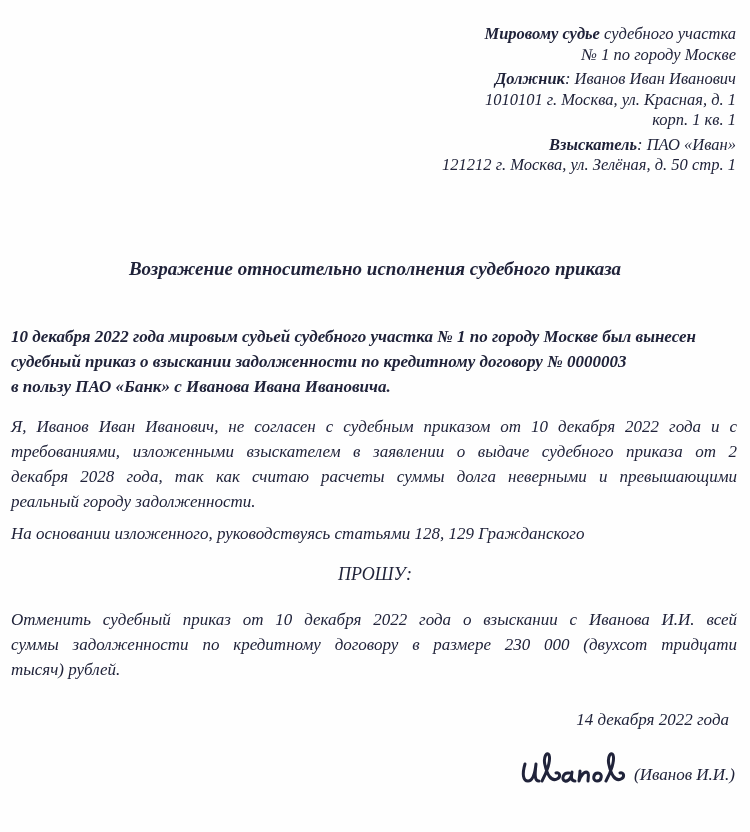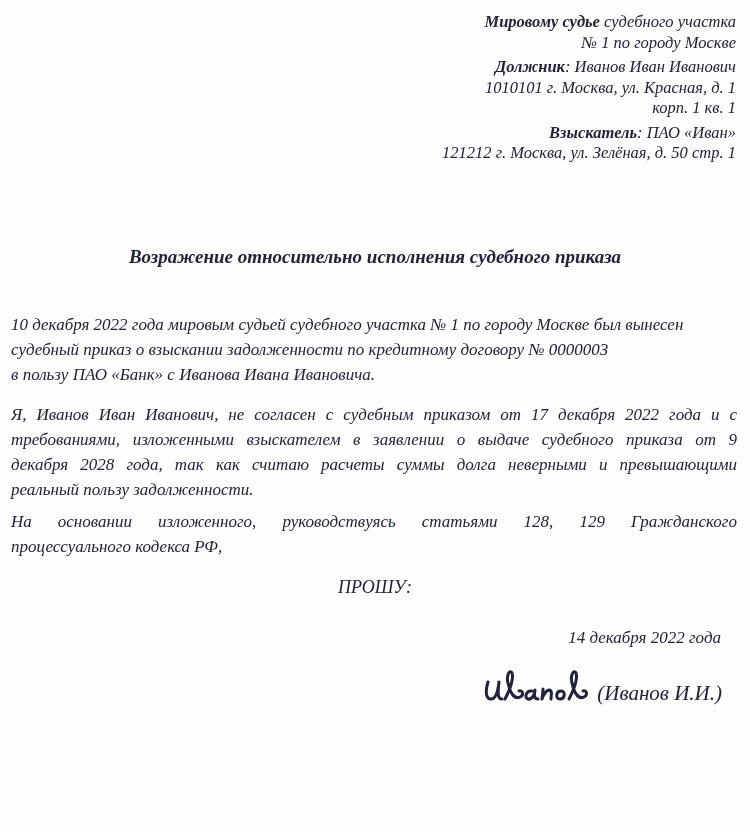--- a/index.html
+++ b/index.html
@@ -12,21 +12,21 @@
     width: 750px;
     height: 832px;
     margin: 0 auto;
     background: #fefefe;
     color: #20233a;
     font-style: italic;
     overflow: hidden;
   }
   
   .header {
-    padding-top: 12px;
+    padding-top: 24px;
     padding-right: 14px;
     text-align: right;
     font-size: 16.5px;
     line-height: 20.5px;
   }
   .h-group { margin-top: 4px; }
   .b { font-weight: bold; }
   
   .doc-title {
     margin: 80px 20px 0 20px;
@@ -35,51 +35,51 @@
     font-weight: bold;
     line-height: 26px;
   }
   
   .para {
     margin-left: 11px;
     margin-right: 13px;
     font-size: 17px;
     line-height: 25px;
   }
-  .para.p1 { margin-top: 42px; }
+  .para.p1 { margin-top: 42px; font-weight: bold; }
   .para.p2 { margin-top: 15px; }
   .para.p3 { margin-top: 7px; font-family: Liberation Serif, serif; }
   .para.p4 { margin-top: 20px; }
   
   .para.just > div { text-align: justify; text-align-last: justify; }
   .para.just > div:last-child { text-align-last: left; }
   .para.left > div { text-align: left; }
   .request {
     margin-top: 16px;
     text-align: center;
     font-size: 18px;
     font-weight: normal;
     line-height: 25px;
   }
   
   .date-line {
     margin-top: 25px;
-    padding-right: 29px;
+    padding-right: 21px;
     text-align: right;
     font-size: 17px;
     line-height: 25px;
   }
   .sig-row {
     margin-top: 18px;
-    padding-right: 28px;
+    padding-right: 15px;
     display: flex;
     justify-content: flex-end;
     align-items: flex-end;
     gap: 4px;
-    font-size: 21px;
+    font-size: 17px;
   }
   .sig-svg { display: block; margin-bottom: -2px; }
   .sig-caption { line-height: 22px; }
 </style>
 </head>
 <body>
 
 <div class="page">
 
   <div class="header">
@@ -104,33 +104,37 @@
 
   <div class="doc-title">Возражение относительно исполнения судебного приказа</div>
 
   <div class="para p1 left">
       <div>10 декабря 2022 года мировым судьей судебного участка № 1 по городу Москве был вынесен</div>
       <div>судебный приказ о взыскании задолженности по кредитному договору № 0000003</div>
       <div>в пользу ПАО «Банк» с Иванова Ивана Ивановича.</div>
     </div>
 
   <div class="para p2 just">
-      <div>Я, Иванов Иван Иванович, не согласен с судебным приказом от 17 декабря 2022 года и с</div>
-      <div>требованиями, изложенными взыскателем в заявлении о выдаче судебного приказа от 9</div>
+      <div>Я, Иванов Иван Иванович, не согласен с судебным приказом от 10 декабря 2022 года и с</div>
+      <div>требованиями, изложенными взыскателем в заявлении о выдаче судебного приказа от 2</div>
       <div>декабря 2028 года, так как считаю расчеты суммы долга неверными и превышающими</div>
-      <div>реальный пользу задолженности.</div>
+      <div>реальный городу задолженности.</div>
     </div>
 
   <div class="para p3 just">
       <div>На основании изложенного, руководствуясь статьями 128, 129 Гражданского</div>
-      <div>процессуального кодекса РФ,</div>
     </div>
 
   <div class="request">ПРОШУ:</div>
 
+  <div class="para p4 just">
+      <div>Отменить судебный приказ от 10 декабря 2022 года о взыскании с Иванова И.И. всей</div>
+      <div>суммы задолженности по кредитному договору в размере 230 000 (двухсот тридцати</div>
+      <div>тысяч) рублей.</div>
+    </div>
 
   <div class="date-line">14 декабря 2022 года</div>
 
   <div class="sig-row">
     <svg class="sig-svg" width="112" height="38" viewBox="0 0 112 38" fill="none" stroke="#20233a" stroke-width="3" stroke-linecap="round" stroke-linejoin="round" aria-label="Иванов">
       <path d="M7,14 C4,24 5,31 10,31 C15,31 17,23 18,14 C17,23 16,31 21,31"></path>
       <path d="M24,31 C29,22 33,10 31,5 C29,1 25,7 27,15 C29,24 33,32 39,29 C43,27 42,22 38,23"></path>
       <path d="M51,23 C45,22 43,30 47,31 C51,32 54,26 54,22 C53,27 53,31 57,31"></path>
       <path d="M62,21 C62,25 61,29 61,31 C63,25 67,20 70,23 C71,25 70,28 70,31"></path>
       <path d="M80,23 C75,23 74,31 79,31 C84,31 85,23 80,23"></path>

